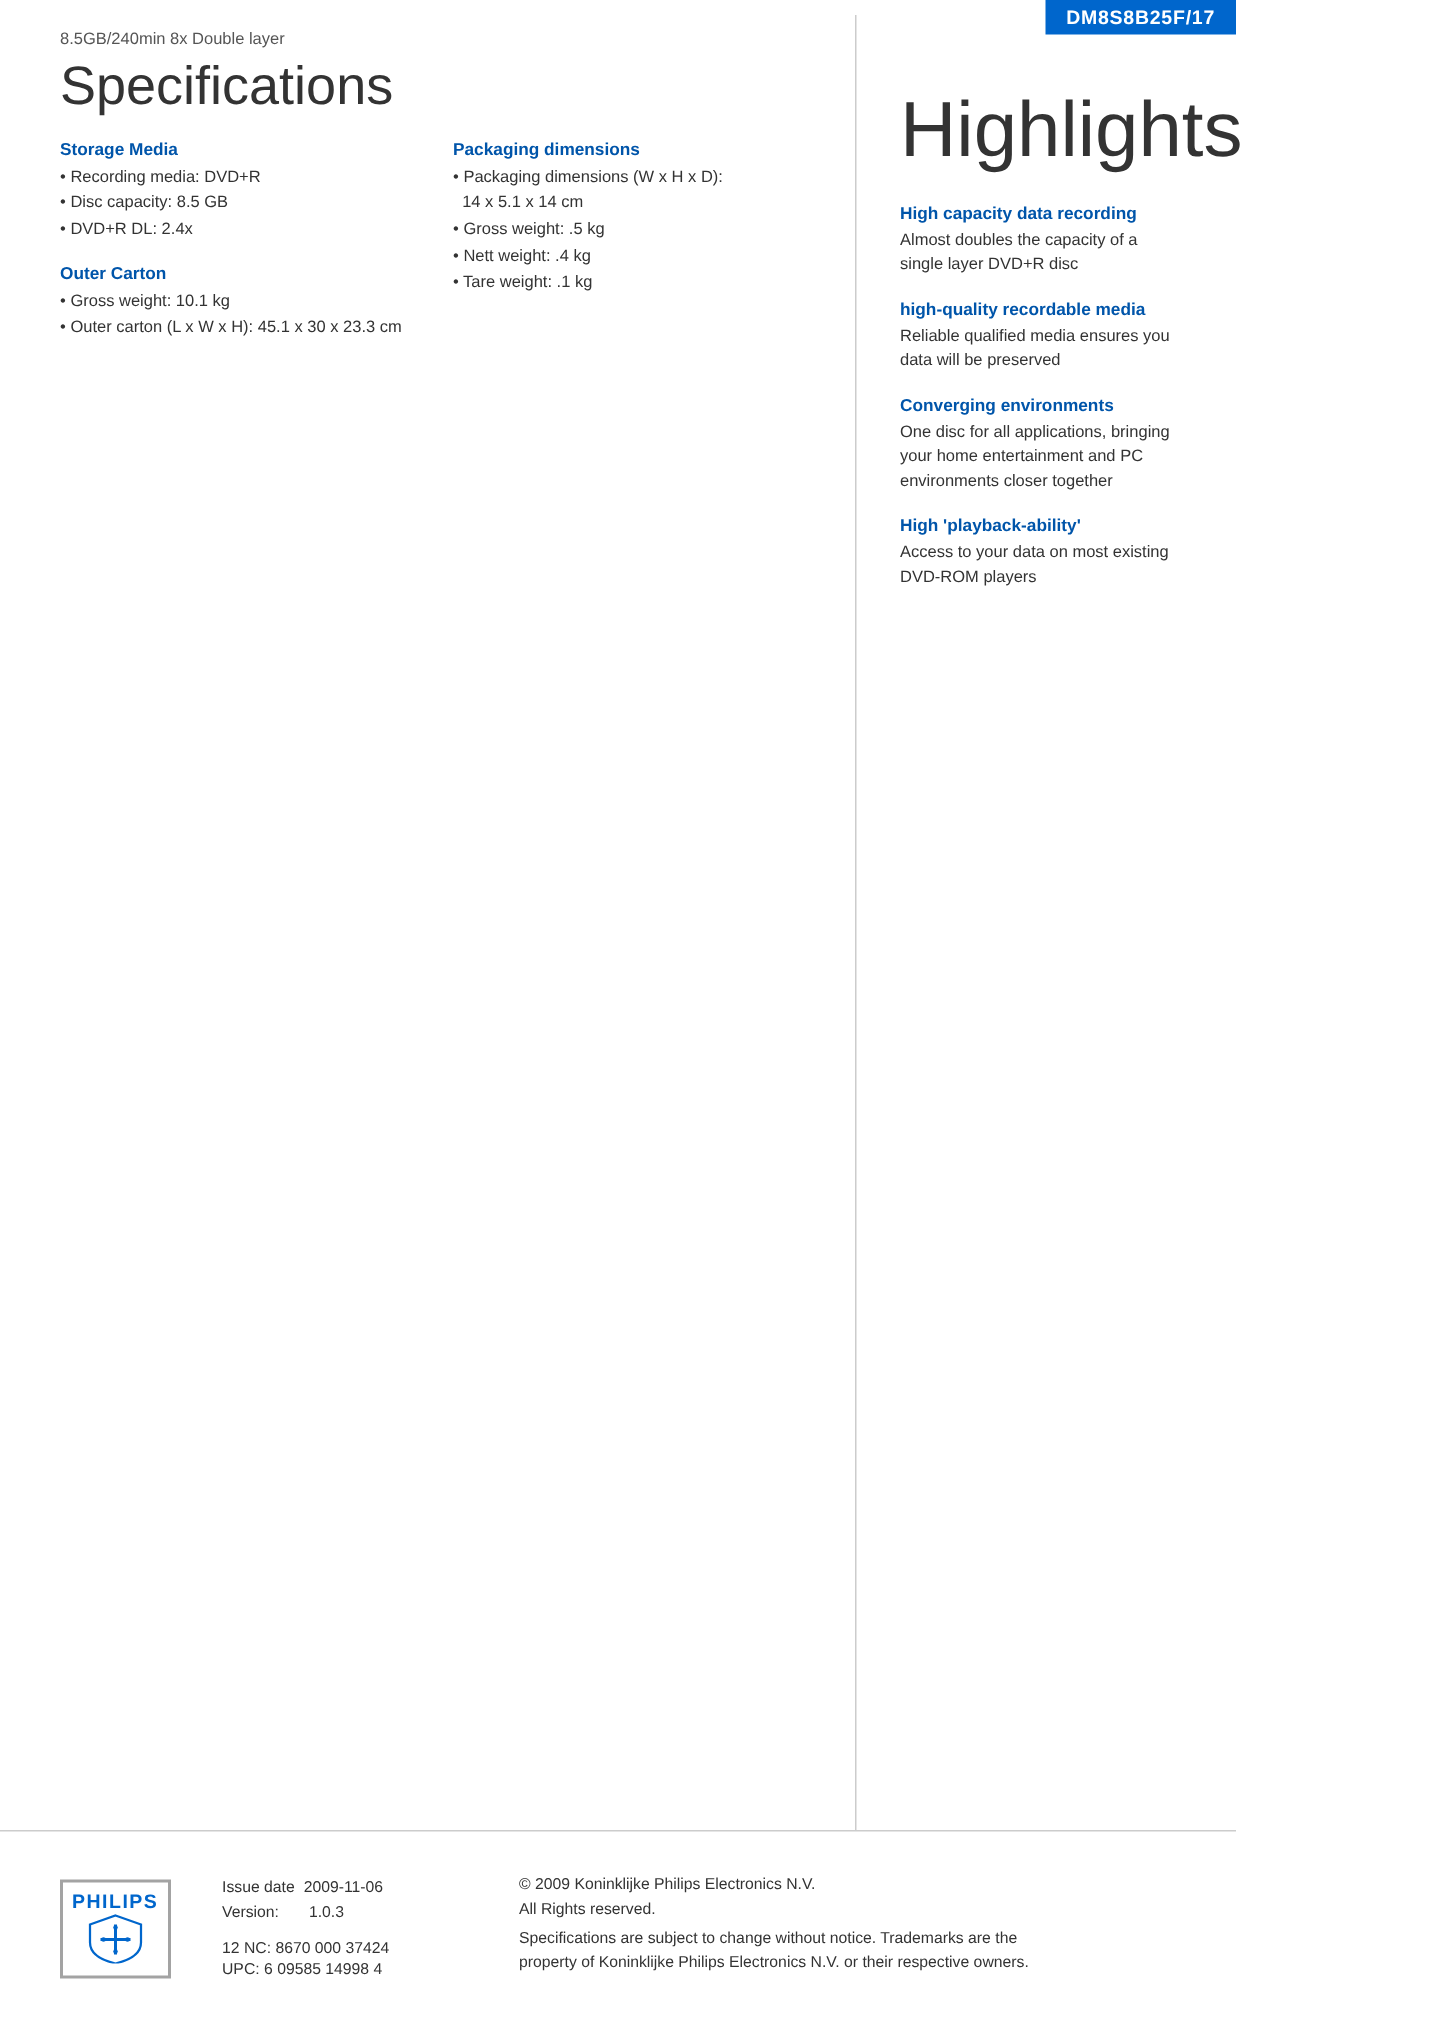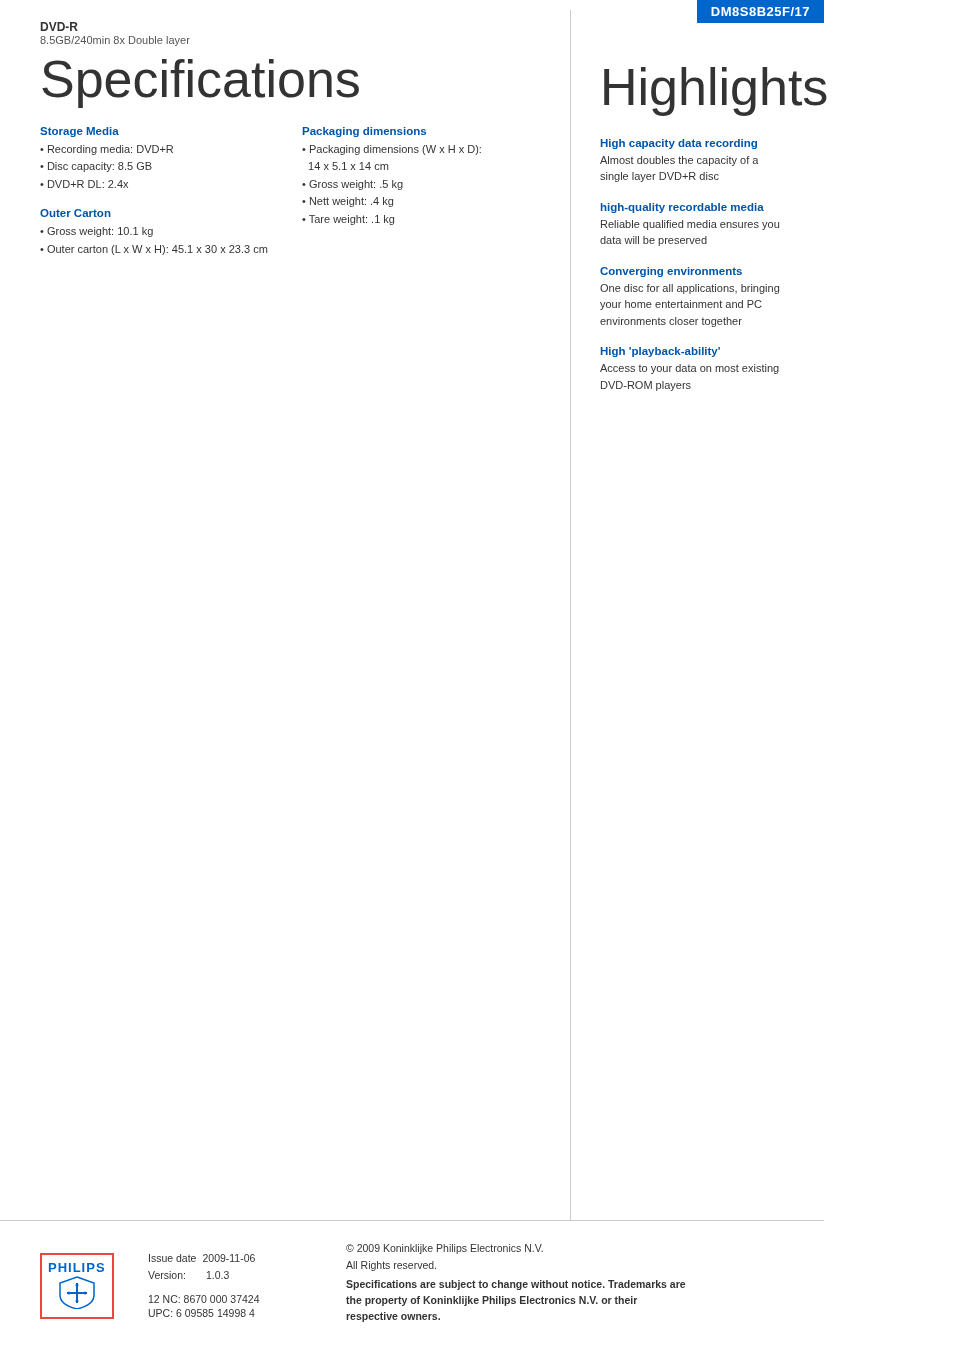--- a/index.html
+++ b/index.html
@@ -23,21 +23,21 @@
     .model-badge {
       background-color: #0066cc;
       color: #fff;
       font-size: 13px;
       font-weight: bold;
       padding: 4px 14px;
       letter-spacing: 0.5px;
     }
 
     .spec-title {
-      font-size: 52px;
+      font-size: 36px;
       font-weight: 300;
       color: #333;
       margin-top: 6px;
       margin-bottom: 18px;
       line-height: 1.05;
     }
 
     .spec-section {
       margin-bottom: 14px;
     }
@@ -95,23 +95,20 @@
 <div class="page-container">
 
   <div style="position:absolute; top:0; right:0; z-index:10;">
     <div class="model-badge">
       <span>DM8S8B25F/17</span>
     </div>
   </div>
 
   <div class="specs-area" style="position:absolute; top:0; left:0; width:570px; padding: 20px 30px 20px 40px;">
 
-    <div style="font-size:12px; font-weight:bold; color:#333; margin-bottom:0;">
-      <span>DVD-R</span>
-    </div>
     <div style="font-size:11px; color:#555; margin-bottom:4px;">
       <span>8.5GB/240min 8x Double layer</span>
     </div>
 
     <div class="spec-title">Specifications</div>
 
     <div style="display:flex; gap:24px;">
 
       <div style="width:240px;">
         <div class="spec-section">
@@ -166,21 +163,21 @@
 
     <div class="highlight-section">
       <div class="highlight-title">High 'playback-ability'</div>
       <div class="highlight-text">Access to your data on most existing DVD-ROM players</div>
     </div>
   </div>
 
   <div style="position:absolute; bottom:0; left:0; right:0; height:130px; border-top:1px solid #ccc; display:flex; align-items:center; padding:15px 40px;">
 
     <div style="width:80px; flex-shrink:0;">
-      <div style="border:2px solid #ef4444; padding:5px 6px; display:inline-block; text-align:center;">
+      <div style="border:2px solid #a3a3a3; padding:5px 6px; display:inline-block; text-align:center;">
         <div style="font-size:13px; font-weight:bold; color:#0066cc; letter-spacing:1px;">PHILIPS</div>
         <svg width="42" height="34" viewBox="0 0 42 34">
 
           <path d="M21 2 L38 8 L38 20 Q38 30 21 34 Q4 30 4 20 L4 8 Z" fill="none" stroke="#0066cc" stroke-width="1.5"></path>
 
           <line x1="21" y1="8" x2="21" y2="28" stroke="#0066cc" stroke-width="2"></line>
           <line x1="11" y1="18" x2="31" y2="18" stroke="#0066cc" stroke-width="2"></line>
 
           <circle cx="21" cy="10" r="1.5" fill="#0066cc"></circle>
           <circle cx="21" cy="26" r="1.5" fill="#0066cc"></circle>
@@ -205,18 +202,18 @@
       <div style="font-size:10.5px; color:#333;">
         <span>UPC: 6 09585 14998 4</span>
       </div>
     </div>
 
     <div style="margin-left:28px; font-size:10.5px; color:#333; line-height:1.55; max-width:340px;">
       <div style="margin-bottom:3px;">
         <span>© 2009 Koninklijke Philips Electronics N.V.</span><br>
         <span>All Rights reserved.</span>
       </div>
-      <div style="margin-bottom:6px;font-weight:bold;">Specifications are subject to change without notice. Trademarks are the property of Koninklijke Philips Electronics N.V. or their respective owners.</div>
+      <div style="margin-bottom:6px;">Specifications are subject to change without notice. Trademarks are the property of Koninklijke Philips Electronics N.V. or their respective owners.</div>
     </div>
 
   </div>
 
 </div>
 
 </body></html>

